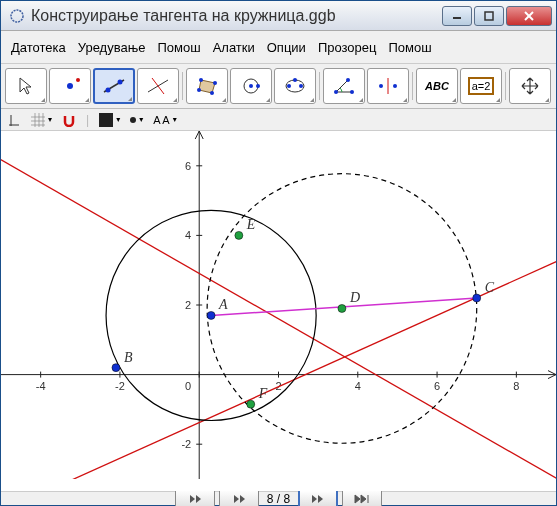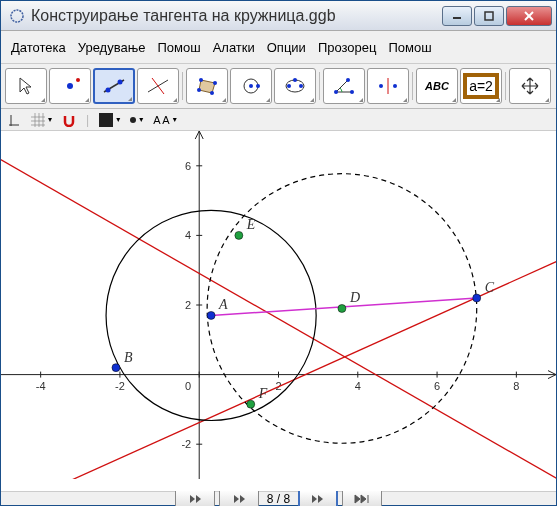--- a/index.html
+++ b/index.html
@@ -153,21 +153,21 @@
           <circle cx="19" cy="10" r="2" fill="#1030d0"></circle>
         </svg>
         <span class="corner"></span>
       </div>
     <div class="sep"></div>
     <div class="tool-btn">
         <span style="font-size:11px;font-style:italic;font-weight:bold">ABC</span>
         <span class="corner"></span>
       </div>
     <div class="tool-btn">
-        <span style="font-size:14px;border:4px solid #a16207;padding:1px 2px">a=2</span>
+        <span style="font-size:11px;border:2px solid #a16207;padding:1px 2px">a=2</span>
         <span class="corner"></span>
       </div>
     <div class="sep"></div>
     <div class="tool-btn">
         <svg width="20" height="20">
           <path d="M10 2 L10 18 M2 10 L18 10 M10 2 L7 5 M10 2 L13 5 M10 18 L7 15 M10 18 L13 15 M2 10 L5 7 M2 10 L5 13 M18 10 L15 7 M18 10 L15 13" stroke="#333" stroke-width="1.2" fill="none"></path>
         </svg>
         <span class="corner"></span>
       </div>
   </div>

